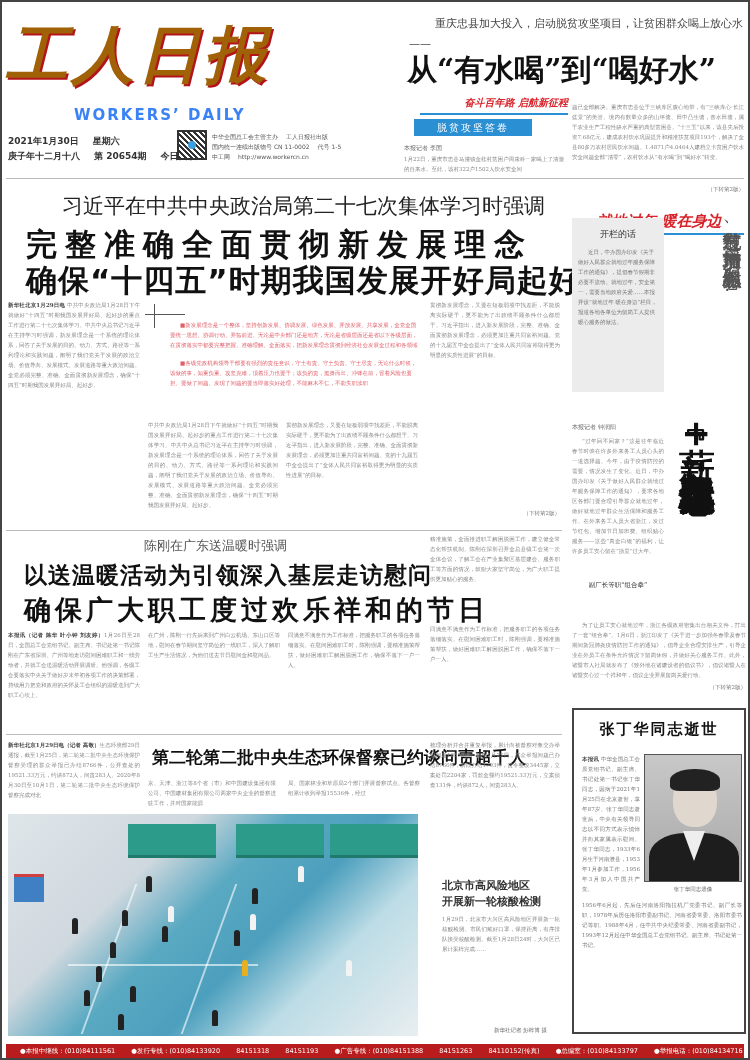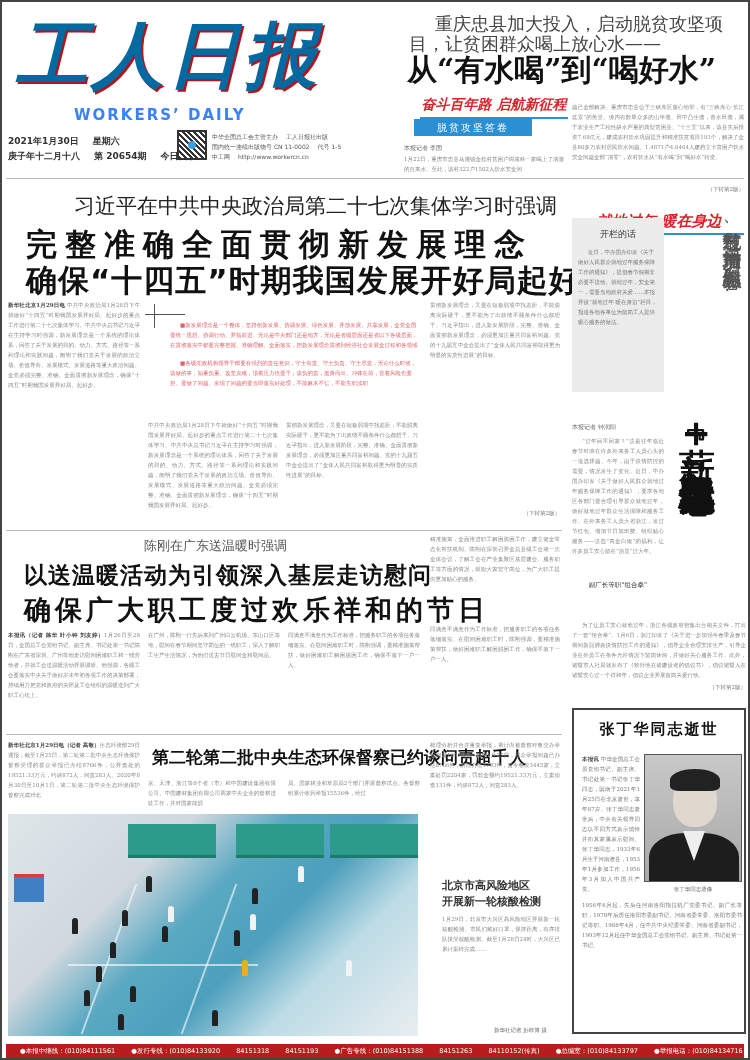--- a/index.html
+++ b/index.html
@@ -1,37 +1,37 @@
 <!DOCTYPE html>
 <html><head>
 <meta charset="utf-8">
 <style>
   * { box-sizing: border-box; margin: 0; padding: 0; }
   body { width: 750px; height: 1060px; background: #fff; font-family: "DejaVu Serif", serif; color: #222; position: relative; overflow: hidden; border: 2px solid #444; }
   .abs { position: absolute; }
-  .masthead-logo { left: 14px; top: 4px; width: 330px; height: 98px; color: #0369a1; font-family: "DejaVu Serif", serif; font-weight: bold; font-style: italic; font-size: 72px; letter-spacing: 4px; line-height: 98px; text-shadow: 2px 2px 0 #b3131a; }
+  .masthead-logo { left: 4px; top: 4px; width: 330px; height: 98px; color: #a16207; font-family: "DejaVu Serif", serif; font-weight: bold; font-style: italic; font-size: 62px; letter-spacing: 4px; line-height: 98px; text-shadow: 2px 2px 0 #b3131a; }
   .masthead-en { left: 72px; top: 104px; font-family: "DejaVu Sans", sans-serif; font-weight: bold; font-size: 15px; letter-spacing: 2px; color: #3b82f6; }
   .dateline { left: 6px; top: 132px; font-family: "DejaVu Sans", sans-serif; font-size: 9px; font-weight: bold; line-height: 15px; color: #333; }
   .dateline span { margin-right: 14px; }
   .qr { left: 175px; top: 128px; width: 30px; height: 30px; background: repeating-linear-gradient(45deg,#333 0 2px,#fff 2px 4px), #fff; border: 2px solid #333; }
   .qr::after { content: ""; position: absolute; left: 9px; top: 9px; width: 8px; height: 8px; background: #3aa0e0; border-radius: 50%; }
   .pubinfo { left: 210px; top: 130px; font-family: "DejaVu Sans", sans-serif; font-size: 6px; line-height: 10px; color: #555; }
   .pubinfo span { margin-right: 8px; }
 
-  .kicker-top { left: 407px; top: 12px; width: 335px; font-family: "DejaVu Serif", serif; font-size: 18px; line-height: 20px; color: #444; text-indent: 26px; }
+  .kicker-top { left: 407px; top: 12px; width: 335px; font-family: "DejaVu Serif", serif; font-size: 11px; line-height: 20px; color: #444; text-indent: 26px; }
   .headline-water { left: 405px; top: 48px; font-family: "DejaVu Serif", serif; font-weight: bold; font-size: 30px; color: #111; }
-  .slogan1 { left: 418px; top: 94px; width: 148px; font-family: "DejaVu Serif", serif; font-style: italic; font-weight: bold; font-size: 14px; color: #d8232a; text-align: center; border-bottom: 2px solid #2a8fd3; padding-bottom: 3px; }
+  .slogan1 { left: 418px; top: 94px; width: 148px; font-family: "DejaVu Serif", serif; font-style: italic; font-weight: bold; font-size: 10px; color: #d8232a; text-align: right; border-bottom: 2px solid #2a8fd3; padding-bottom: 3px; }
   .banner-blue { left: 412px; top: 117px; width: 118px; height: 17px; background: #2a8fd3; color: #fff; font-family: "DejaVu Sans", sans-serif; font-size: 10px; text-align: center; line-height: 17px; letter-spacing: 2px; }
   .byline-water { left: 402px; top: 142px; font-size: 6px; color: #666; }
   .body-water-left { left: 402px; top: 152px; width: 160px; font-size: 5.5px; line-height: 9px; color: #888; }
   .body-water-right { left: 570px; top: 100px; width: 172px; font-size: 5.5px; line-height: 10px; color: #888; }
   .cont { font-size: 5.5px; color: #777; text-align: right; }
 
   .rule-h { left: 4px; right: 4px; height: 1px; background: #bbb; }
-  .kicker-xi { left: 72px; top: 190px; font-family: "DejaVu Sans", sans-serif; font-size: 21px; color: #222; }
+  .kicker-xi { left: 60px; top: 190px; font-family: "DejaVu Sans", sans-serif; font-size: 21px; color: #222; }
   .headline-xi-1 { left: 24px; top: 222px; font-family: "DejaVu Sans", sans-serif; font-weight: bold; font-size: 31px; letter-spacing: 8px; color: #111; }
   .headline-xi-2 { left: 24px; top: 258px; font-family: "DejaVu Sans", sans-serif; font-weight: bold; font-size: 31px; letter-spacing: 1px; color: #111; }
   .col-text { font-size: 5.5px; line-height: 10px; color: #888; overflow: hidden; text-align: justify; }
   .col-text b { color: #444; }
   .red-box { left: 168px; top: 318px; width: 250px; font-size: 5.5px; line-height: 10px; color: #e0606a; }
   .crosshair-v { left: 152px; top: 302px; width: 1px; height: 24px; background: #555; }
   .crosshair-h { left: 143px; top: 312px; width: 40px; height: 1px; background: #555; }
 
   .slogan2 { left: 572px; top: 210px; width: 170px; font-family: "DejaVu Serif", serif; font-style: italic; font-weight: bold; font-size: 15px; color: #d8232a; text-align: center; border-bottom: 2px solid #2a8fd3; padding-bottom: 2px; }
   .sidebox { left: 570px; top: 216px; width: 92px; height: 174px; background: #ececec; padding: 6px; }

